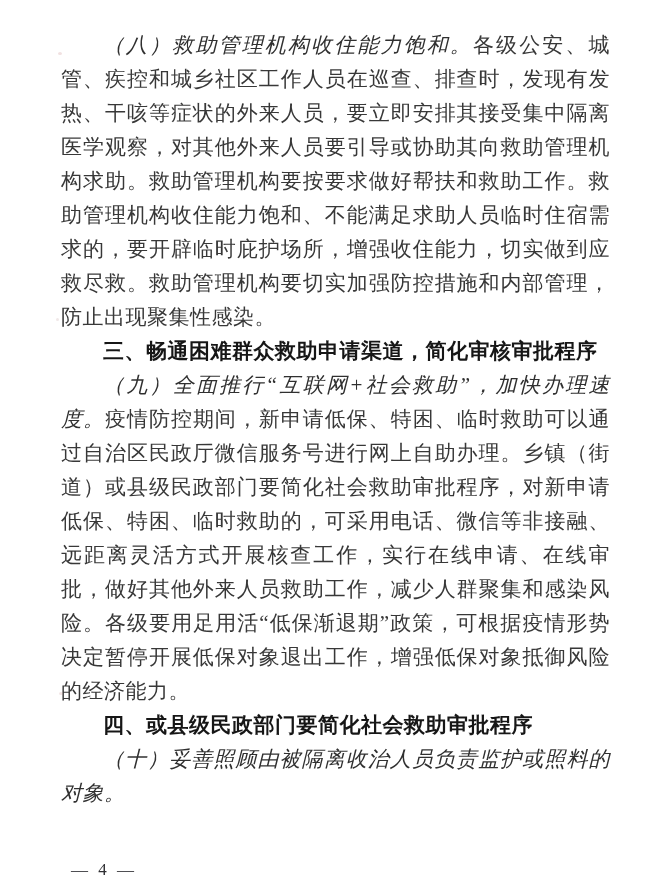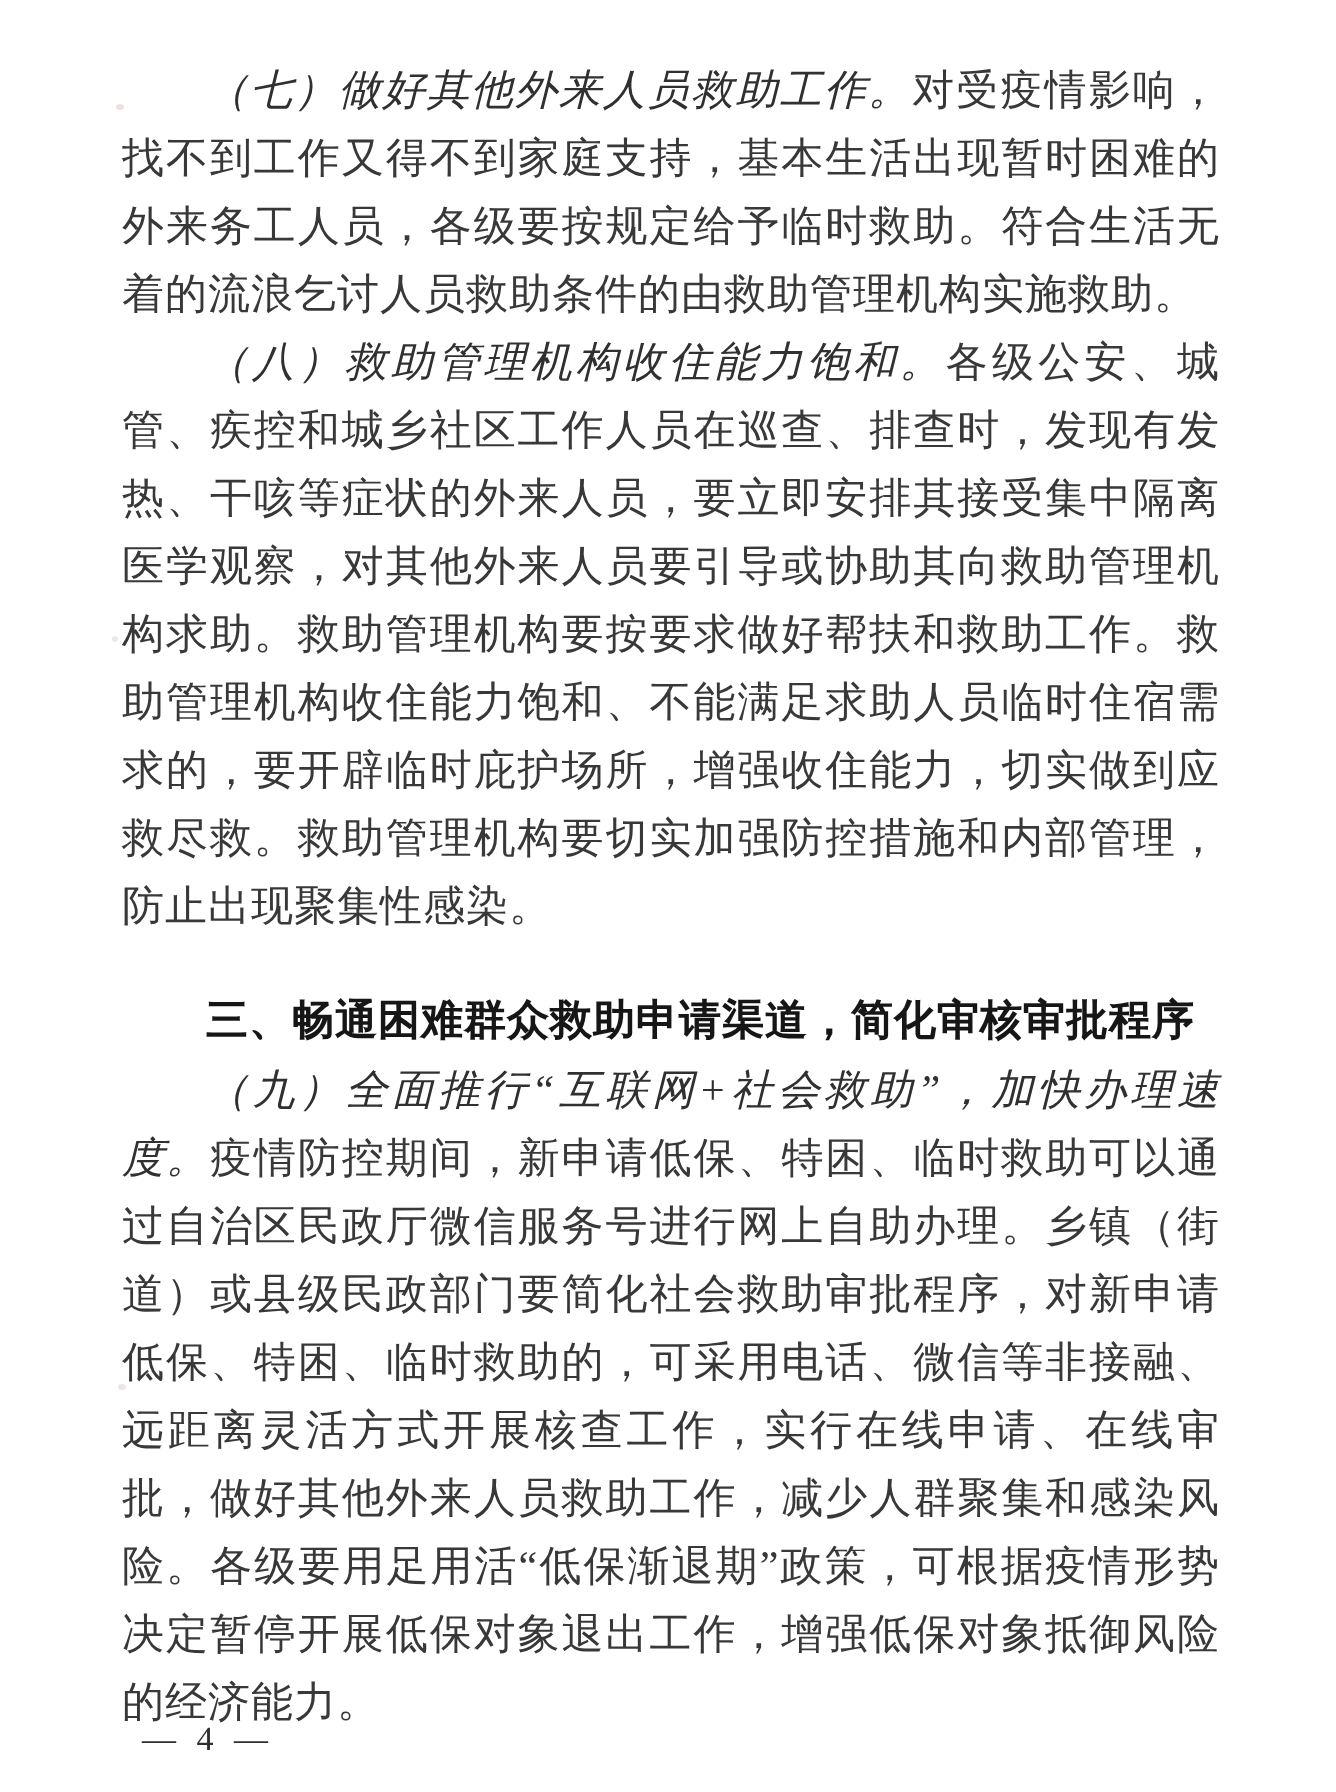--- a/index.html
+++ b/index.html
@@ -35,21 +35,20 @@
     color: #303030;
   }
   .heading {
     font-family: "Liberation Sans", "DejaVu Sans", sans-serif;
     font-weight: 700;
     font-size: 21px;
     color: #161616;
     text-indent: 2em;
     text-align: left;
     letter-spacing: 0.5px;
-    margin-top: 24px;
   }
   .page-number {
     position: absolute;
     left: 71px;
     bottom: 16px;
     font-size: 17px;
     color: #2f2f33;
     letter-spacing: 3px;
     font-family: "Liberation Serif", "DejaVu Serif", serif;
   }
@@ -63,21 +62,20 @@
   .artifact-2 { left: 56px; top: 318px; width: 3px; height: 3px; background: rgba(170,130,130,0.18); }
   .artifact-3 { left: 59px; top: 692px; width: 4px; height: 3px; background: rgba(190,120,120,0.20); }
 </style>
 </head>
 <body>
 
 <div class="page">
 
   <div class="content">
 
-    <p class="para"><span class="lead">（七）做好其他外来人员救助工作。</span><span class="body-text">对受疫情影响，找不到工作又得不到家庭支持，基本生活出现暂时困难的外来务工人员，各级要按规定给予临时救助。符合生活无着的流浪乞讨人员救助条件的由救助管理机构实施救助。</span></p>
 
     <p class="para"><span class="lead">（八）救助管理机构收住能力饱和。</span><span class="body-text">各级公安、城管、疾控和城乡社区工作人员在巡查、排查时，发现有发热、干咳等症状的外来人员，要立即安排其接受集中隔离医学观察，对其他外来人员要引导或协助其向救助管理机构求助。救助管理机构要按要求做好帮扶和救助工作。救助管理机构收住能力饱和、不能满足求助人员临时住宿需求的，要开辟临时庇护场所，增强收住能力，切实做到应救尽救。救助管理机构要切实加强防控措施和内部管理，防止出现聚集性感染。</span></p>
 
     <h2 class="heading">三、畅通困难群众救助申请渠道，简化审核审批程序</h2>
 
     <p class="para"><span class="lead">（九）全面推行“互联网+社会救助”，加快办理速度。</span><span class="body-text">疫情防控期间，新申请低保、特困、临时救助可以通过自治区民政厅微信服务号进行网上自助办理。乡镇（街道）或县级民政部门要简化社会救助审批程序，对新申请低保、特困、临时救助的，可采用电话、微信等非接融、远距离灵活方式开展核查工作，实行在线申请、在线审批，做好其他外来人员救助工作，减少人群聚集和感染风险。各级要用足用活“低保渐退期”政策，可根据疫情形势决定暂停开展低保对象退出工作，增强低保对象抵御风险的经济能力。</span></p>
 
     <h2 class="heading">四、或县级民政部门要简化社会救助审批程序</h2>
 
     <p class="para"><span class="lead">（十）妥善照顾由被隔离收治人员负责监护或照料的对象。</span><span class="body-text"></span></p>

